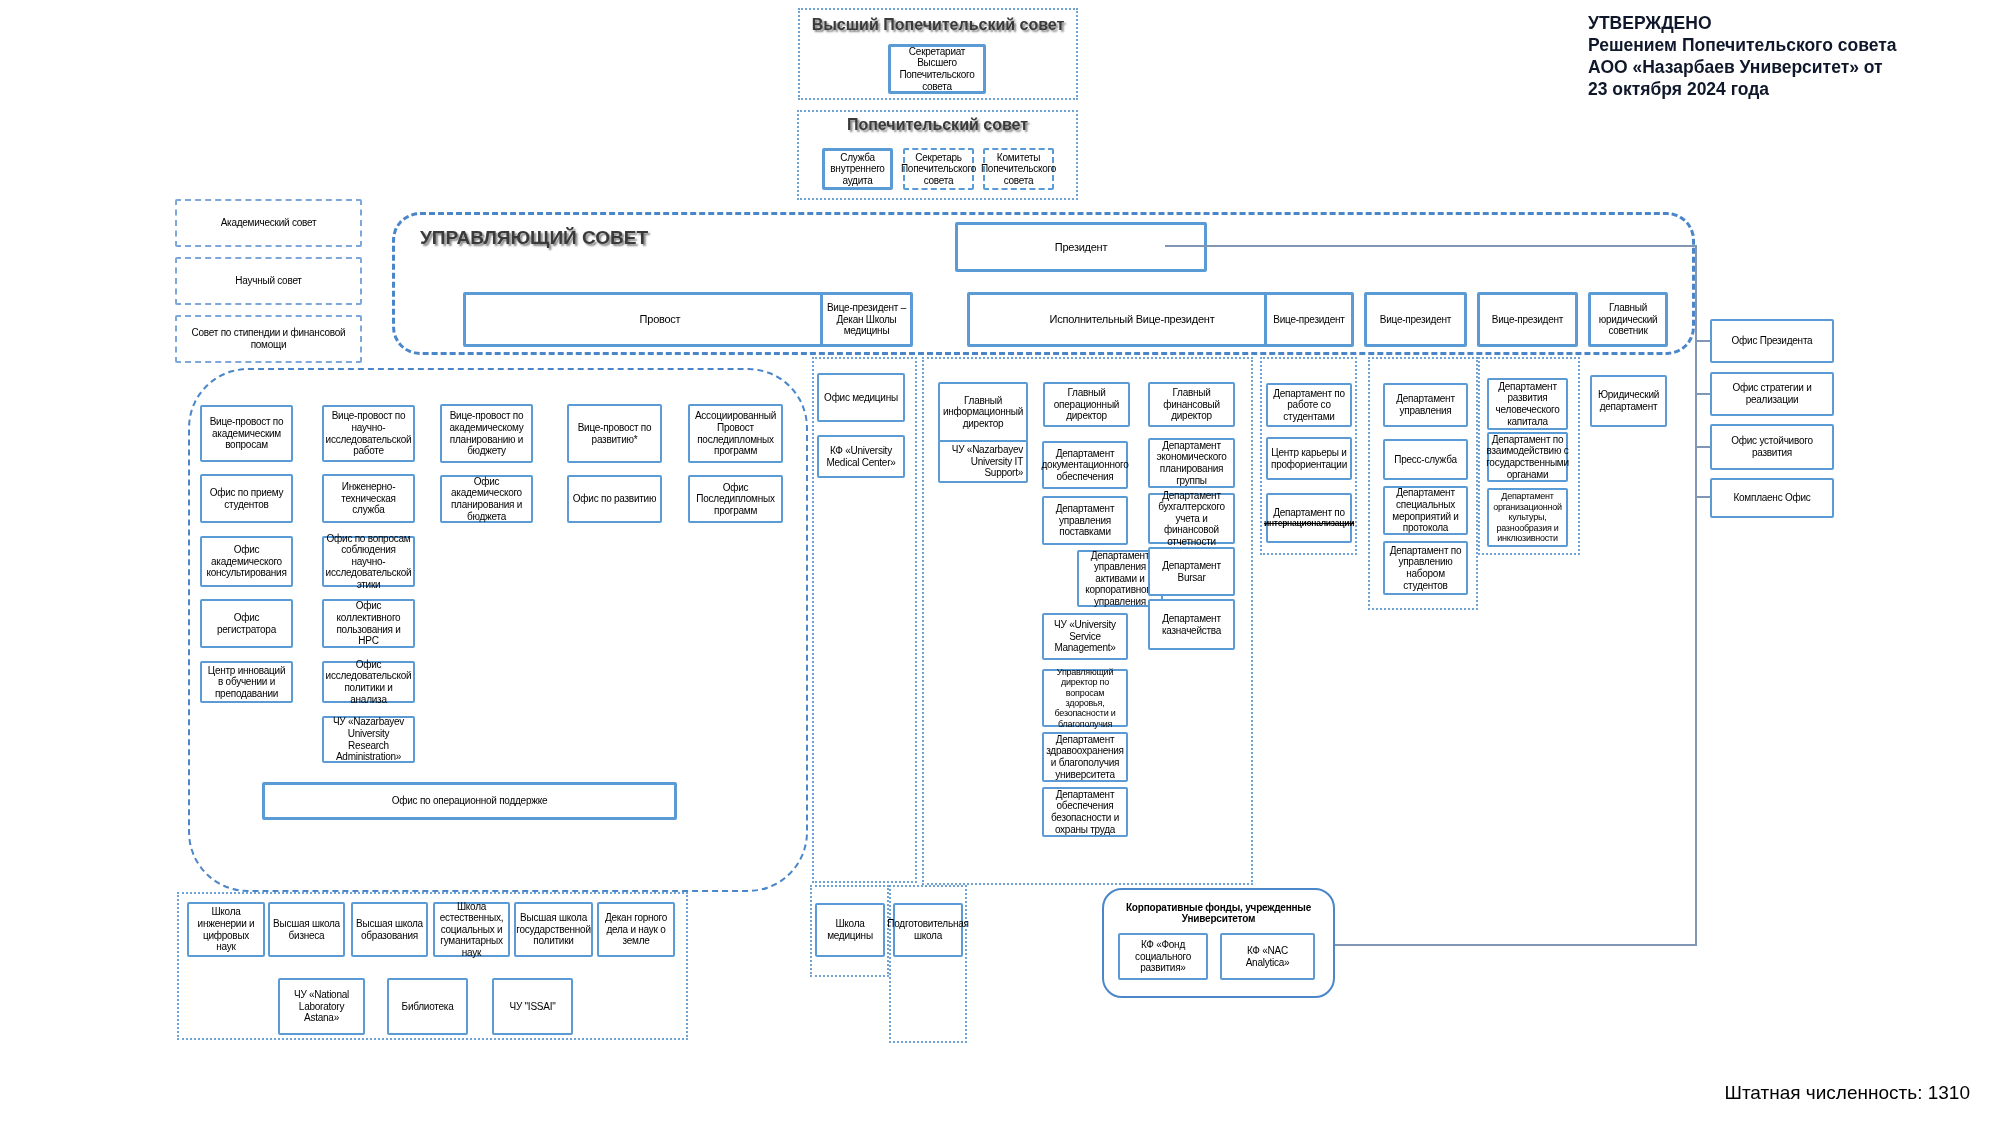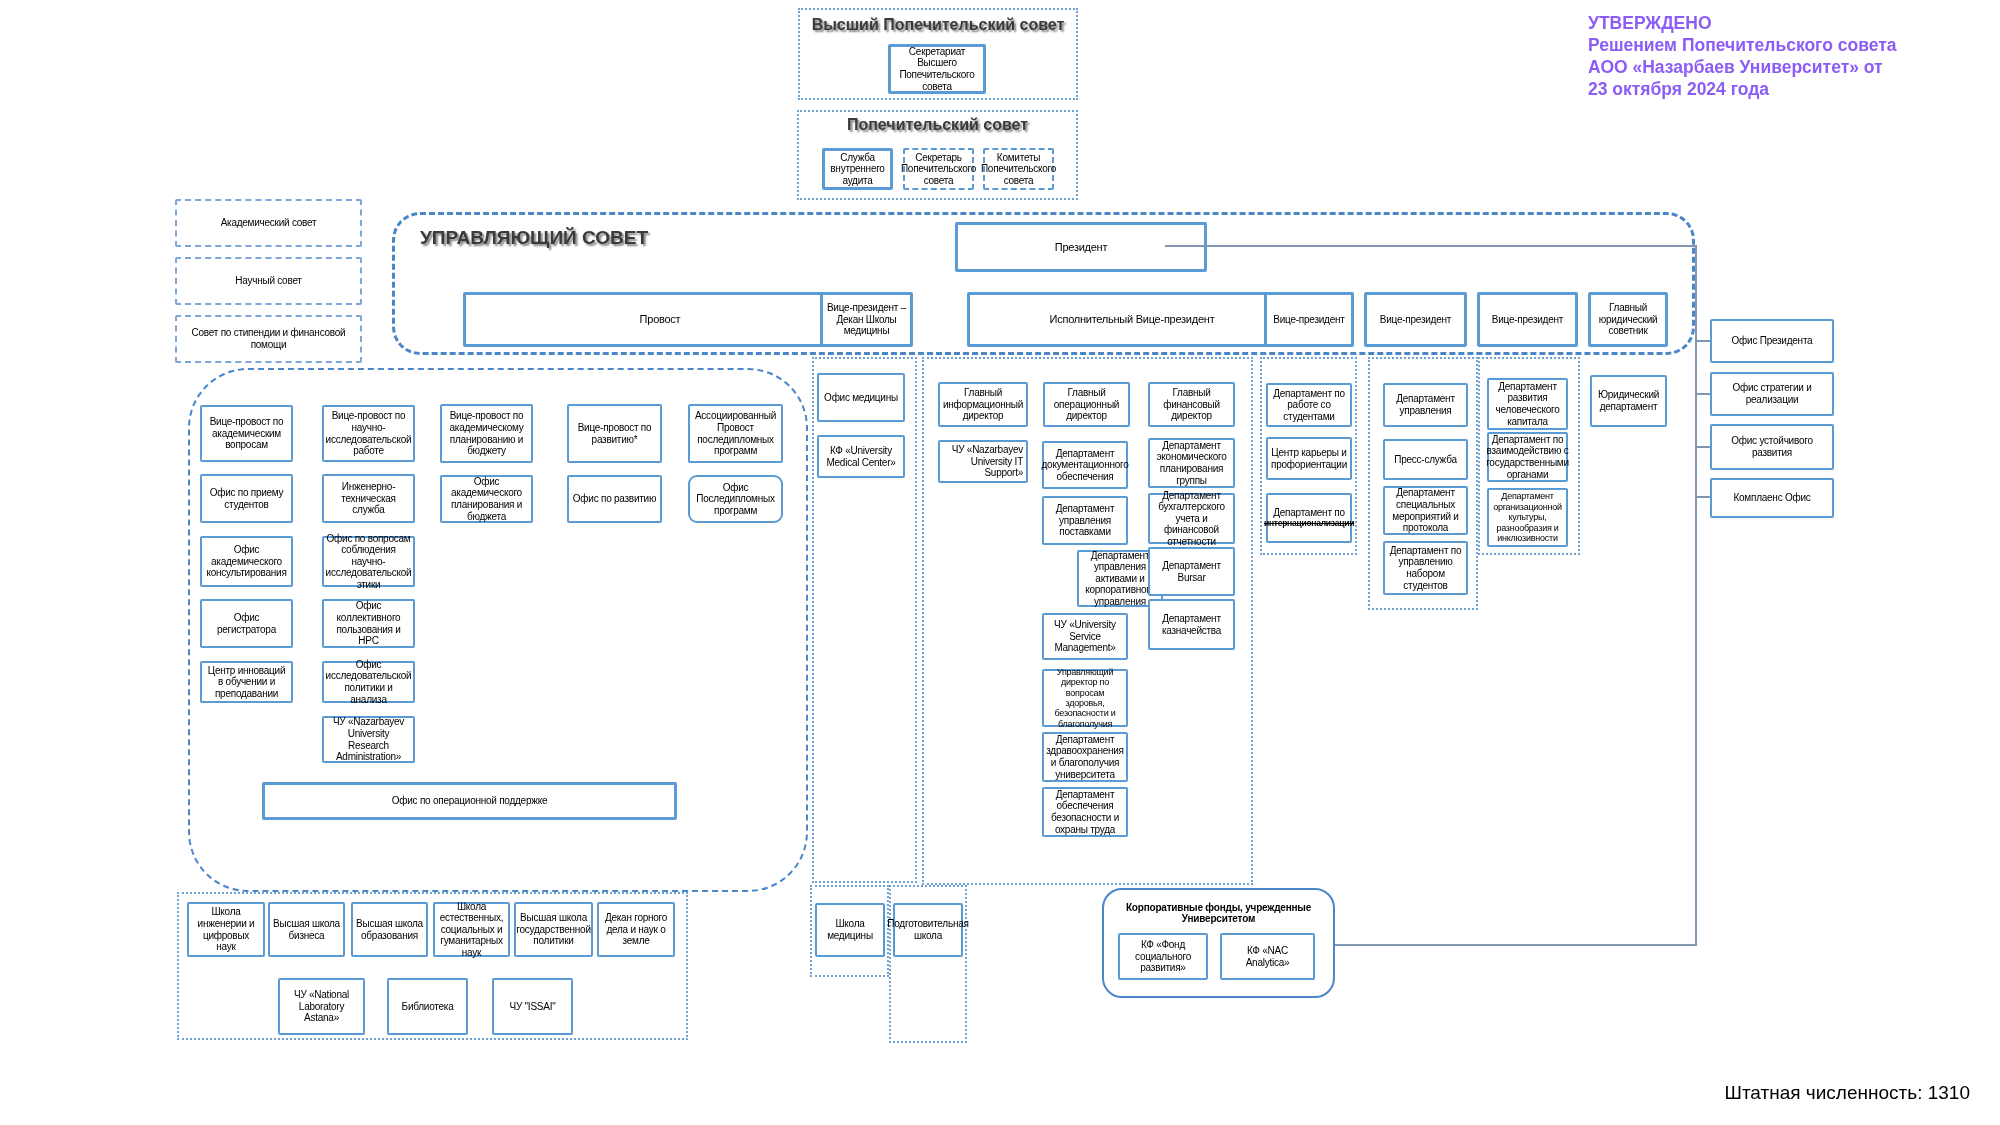--- a/index.html
+++ b/index.html
@@ -13,21 +13,21 @@
   .dshlight{border:2px dashed #7da7d8;}
   .f11{font-size:11px;margin-left:42px;}
   .cont{position:absolute;box-sizing:border-box;border:2.5px dashed #4a86c8;background:transparent;}
   .fine{border:2px dotted #6fa3d6;border-radius:0;}
   .hdr{position:absolute;font-weight:bold;color:#3a3a3a;text-align:center;
        text-shadow:2px 2px 2px rgba(110,110,110,0.85);}
   .ln{position:absolute;background:#8096b3;}
   .colflex{flex-direction:column;}
   .strike{font-weight:bold;text-decoration:line-through;}
   #approval{position:absolute;left:1588px;top:12px;width:390px;font-weight:bold;
-            font-size:17.5px;line-height:22px;color:#8b5cf6;}
+            font-size:17.5px;line-height:22px;color:#0f172a;}
   #mc-title{position:absolute;left:420px;top:227px;width:420px;font-weight:bold;font-size:19px;
             color:#3a3a3a;text-shadow:2px 2px 2px rgba(110,110,110,0.85);text-align:left;}
   #funds-title{position:absolute;left:1102px;top:902px;width:233px;text-align:center;
                font-weight:bold;font-size:10px;letter-spacing:-0.2px;}
   #headcount{position:absolute;left:1640px;top:1082px;width:330px;text-align:right;font-size:19px;}
 </style>
 </head>
 <body>
 
 <div id="stage">
@@ -87,33 +87,33 @@
   <div class="b" style="left:322px;top:474px;width:93px;height:49px;">Инженерно-техническая служба</div>
   <div class="b" style="left:322px;top:536px;width:93px;height:51px;">Офис по вопросам соблюдения научно-исследовательской этики</div>
   <div class="b" style="left:322px;top:599px;width:93px;height:49px;">Офис коллективного пользования и HPC</div>
   <div class="b" style="left:322px;top:661px;width:93px;height:42px;">Офис исследовательской политики и анализа</div>
   <div class="b" style="left:322px;top:716px;width:93px;height:47px;">ЧУ «Nazarbayev University Research Administration»</div>
   <div class="b" style="left:440px;top:404px;width:93px;height:59px;">Вице-провост по академическому планированию и бюджету</div>
   <div class="b" style="left:440px;top:475px;width:93px;height:48px;">Офис академического планирования и бюджета</div>
   <div class="b" style="left:567px;top:404px;width:95px;height:59px;">Вице-провост по развитию*</div>
   <div class="b" style="left:567px;top:475px;width:95px;height:48px;">Офис по развитию</div>
   <div class="b" style="left:688px;top:404px;width:95px;height:59px;">Ассоциированный Провост последипломных программ</div>
-  <div class="b" style="left:688px;top:475px;width:95px;height:48px;border-radius:9px;">Офис Последипломных программ</div>
+  <div class="b" style="left:688px;top:475px;width:95px;height:48px;">Офис Последипломных программ</div>
   <div class="b hthick" style="left:262px;top:782px;width:415px;height:38px;">Офис по операционной поддержке</div>
 
   <div class="cont fine" style="left:812px;top:357px;width:105px;height:526px;"></div>
   <div class="b" style="left:817px;top:373px;width:88px;height:49px;">Офис медицины</div>
   <div class="b" style="left:817px;top:435px;width:88px;height:43px;">КФ «University Medical Center»</div>
   <div class="cont fine" style="left:810px;top:885px;width:79px;height:92px;"></div>
   <div class="b" style="left:815px;top:903px;width:70px;height:54px;">Школа медицины</div>
   <div class="cont fine" style="left:889px;top:885px;width:78px;height:158px;"></div>
   <div class="b" style="left:893px;top:903px;width:70px;height:54px;">Подготовительная школа</div>
 
   <div class="cont fine" style="left:922px;top:357px;width:331px;height:528px;"></div>
-  <div class="b" style="left:938px;top:382px;width:90px;height:45px;">Главный информационный директор</div>
+  <div class="b" style="left:938px;top:382px;width:90px;height:60px;">Главный информационный директор</div>
   <div class="b" style="left:938px;top:440px;width:90px;height:43px;text-align:right;">ЧУ «Nazarbayev University IT Support»</div>
   <div class="b" style="left:1043px;top:382px;width:87px;height:45px;">Главный операционный директор</div>
   <div class="b" style="left:1042px;top:441px;width:86px;height:48px;">Департамент документационного обеспечения</div>
   <div class="b" style="left:1042px;top:496px;width:86px;height:49px;">Департамент управления поставками</div>
   <div class="b" style="left:1042px;top:550px;width:86px;height:57px;margin-left:35px;">Департамент управления активами и корпоративного управления</div>
   <div class="b" style="left:1042px;top:613px;width:86px;height:47px;">ЧУ «University Service Management»</div>
   <div class="b" style="left:1042px;top:669px;width:86px;height:58px;font-size:9px;">Управляющий директор по вопросам здоровья, безопасности и благополучия</div>
   <div class="b" style="left:1042px;top:732px;width:86px;height:50px;">Департамент здравоохранения и благополучия университета</div>
   <div class="b" style="left:1042px;top:787px;width:86px;height:50px;">Департамент обеспечения безопасности и охраны труда</div>
   <div class="b" style="left:1148px;top:382px;width:87px;height:45px;">Главный финансовый директор</div>

